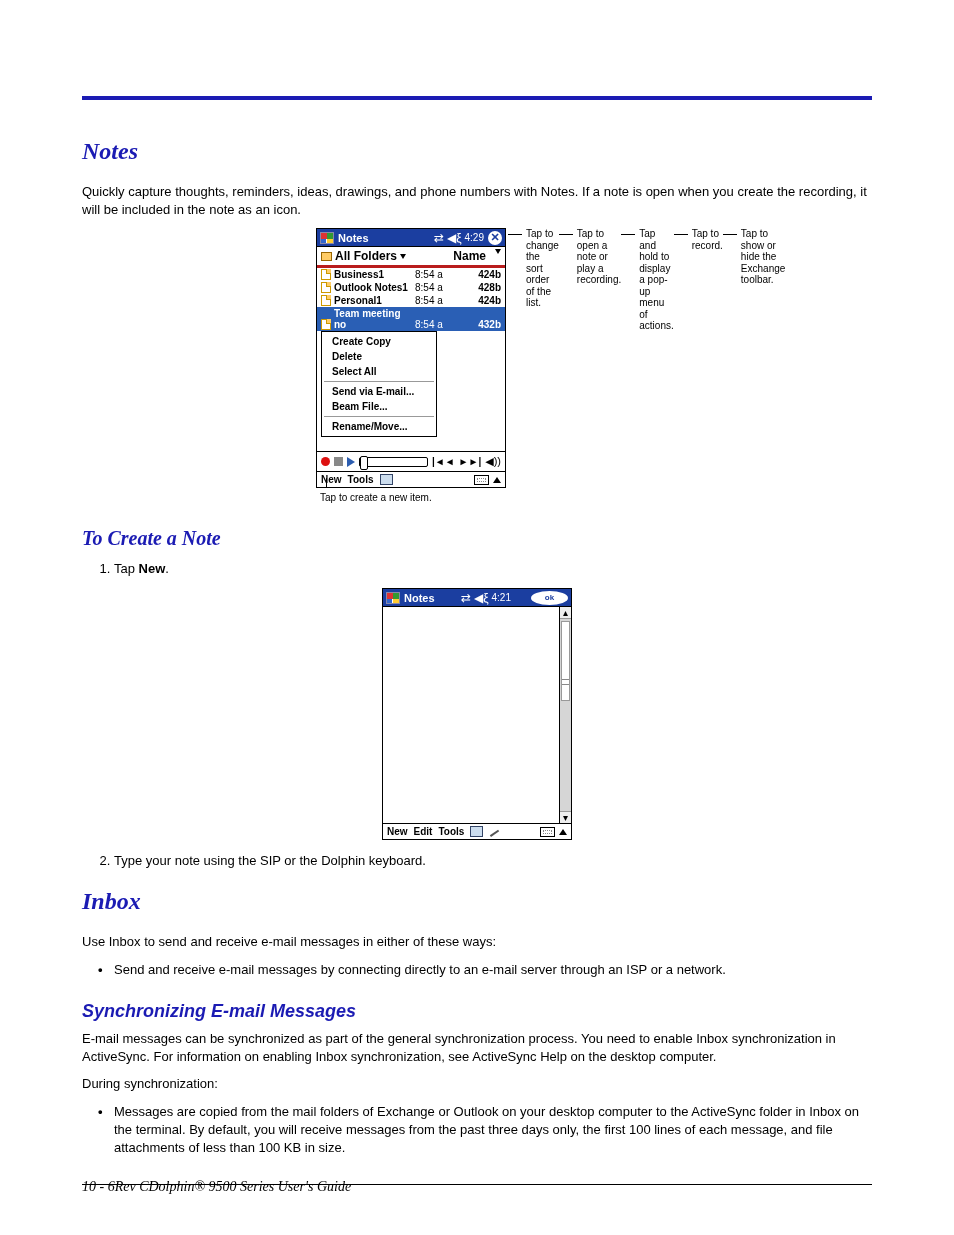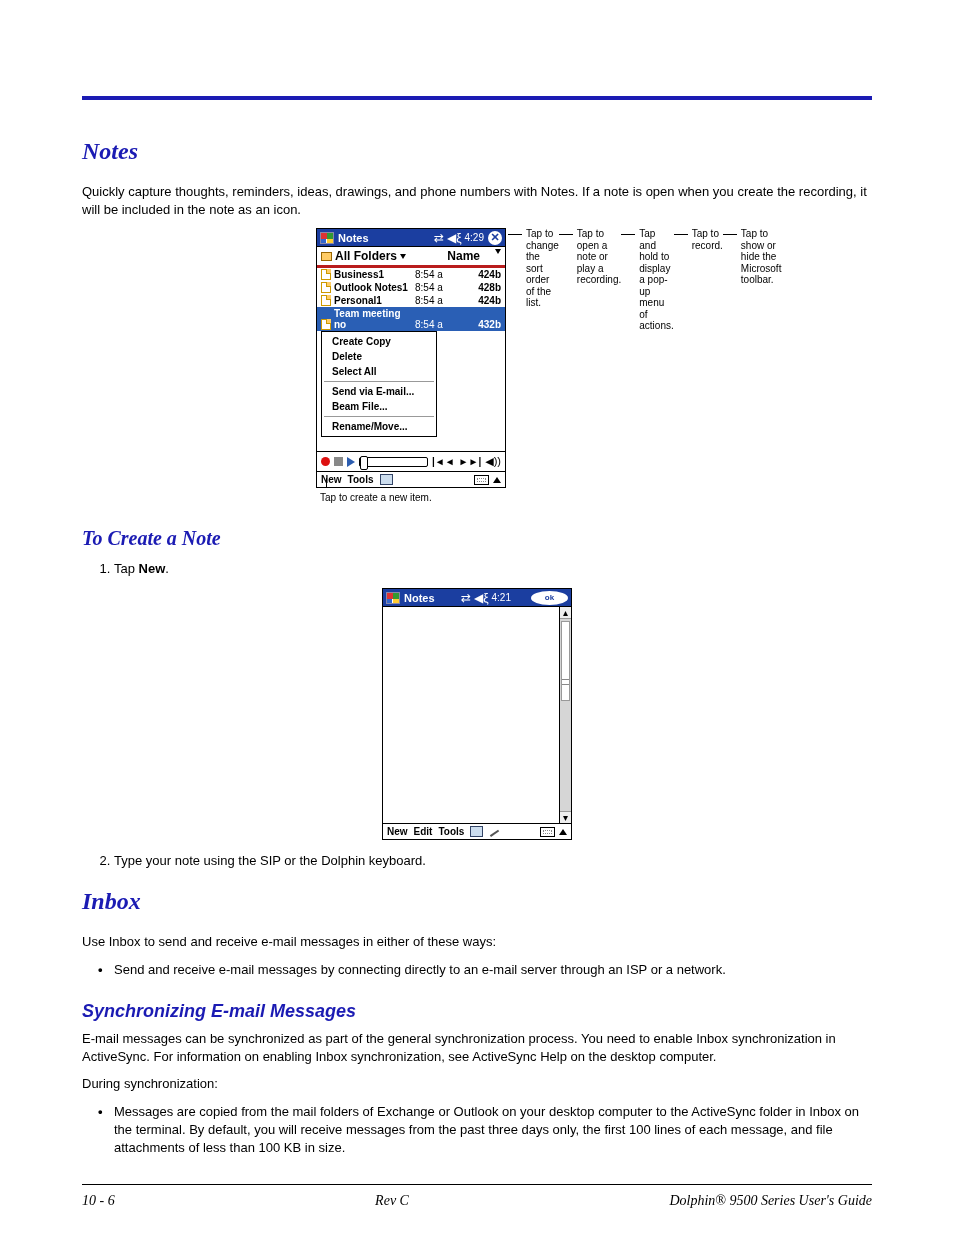--- a/index.html
+++ b/index.html
@@ -31,22 +31,22 @@
     margin: 22px 0 8px 0;
   }
   .para { font-size: 13px; line-height: 1.35; margin-bottom: 10px; }
   ol.steps { list-style: decimal; padding-left: 32px; font-size: 13px; }
   ol.steps li { margin-bottom: 6px; line-height: 1.4; }
   ul.bullets { list-style: none; padding-left: 16px; font-size: 13px; }
   ul.bullets li { position: relative; padding-left: 16px; line-height: 1.4; margin-bottom: 2px; }
   ul.bullets li::before { content: "•"; position: absolute; left: 0; top: 0; font-weight: bold; }
   .bottom-rule { border-top: 1px solid #000; margin-top: 28px; }
   .footer {
-    position: absolute; left: 82px; right: 82px; bottom: 26px;
-    display: flex; justify-content: space-between;
+    position: absolute; left: 82px; right: 82px; bottom: 40px;
+    display: flex; justify-content: flex-start;
     font-family: "Times New Roman", Times, serif;
     font-style: italic; font-size: 14px;
   }
   .figure-row { display: flex; justify-content: center; margin: 10px 0 12px 0; }
   .annot { display:flex; align-items:flex-start; }
   .annot-line { width:14px; border-top:1px solid #000; margin-top:6px; margin-right:4px; flex:0 0 14px; }
   .annot-text { font-size:10px; line-height:1.15; }
 
   
   .pda { border:1px solid #000; background:#fff; width:190px; font-size:10px; }
@@ -65,21 +65,21 @@
   .pda-close { width:14px; height:14px; border-radius:50%; background:#fff; color:#1b3ea0; font-weight:bold; font-size:11px; display:flex; align-items:center; justify-content:center; margin-left:4px; }
   .pda-ok { width:37px; height:14px; border-radius:50%; background:#fff; color:#1b3ea0; font-weight:bold; font-size:8px; display:flex; align-items:center; justify-content:center; margin-left:20px; }
 
   .pda-headerrow {
     display:flex; justify-content:space-between;
     border-bottom:3px solid #b91c1c; padding:2px 4px;
     font-size:12px; font-weight:bold;
   }
   .pda-headerrow .folder { display:flex; align-items:center; gap:3px; }
   .folder-icon { width:11px; height:9px; background:#fc6; border:1px solid #960; }
-  .sort-col { display:flex; align-items:flex-start; gap:15px; }
+  .sort-col { display:flex; align-items:flex-start; gap:9px; }
   .caret { width:0;height:0;border-left:3px solid transparent;border-right:3px solid transparent;border-top:5px solid #000; display:inline-block; }
 
   .pda-row { display:flex; align-items:flex-end; padding:1px 4px; font-size:10px; }
   .pda-row .note-icon { width:10px;height:11px;background:#fff;border:1px solid #c90;margin-right:3px; position:relative; }
   .pda-row .note-icon::after { content:"";position:absolute;right:-1px;top:-1px;width:4px;height:4px;background:#fc6;border-left:1px solid #c90;border-bottom:1px solid #c90; }
   .pda-row .nm { flex:1; font-weight:bold; }
   .pda-row .t  { width:46px; text-align:left; }
   .pda-row .sz { width:40px; text-align:right; font-weight:bold; }
   .pda-row.sel { background:#2a5fb5; color:#fff; }
   .pda-row.sel .note-icon { background:#fff; }
@@ -246,21 +246,21 @@
           <span class="annot-text">Tap and hold to display a pop-up menu of actions.</span>
         </div>
       <div style="height:70px"></div>
       <div class="annot">
           <span class="annot-line"></span>
           <span class="annot-text">Tap to record.</span>
         </div>
       <div style="height:14px"></div>
       <div class="annot">
           <span class="annot-line"></span>
-          <span class="annot-text">Tap to show or hide the Microsoft toolbar.</span>
+          <span class="annot-text">Tap to show or hide the Exchange toolbar.</span>
         </div>
     </div>
   </div>
 </div>
 
 <div class="h2">To Create a Note</div>
 <ol class="steps" start="1">
   <li>
     <span>Tap </span><b>New</b><span>.</span>
   </li>

